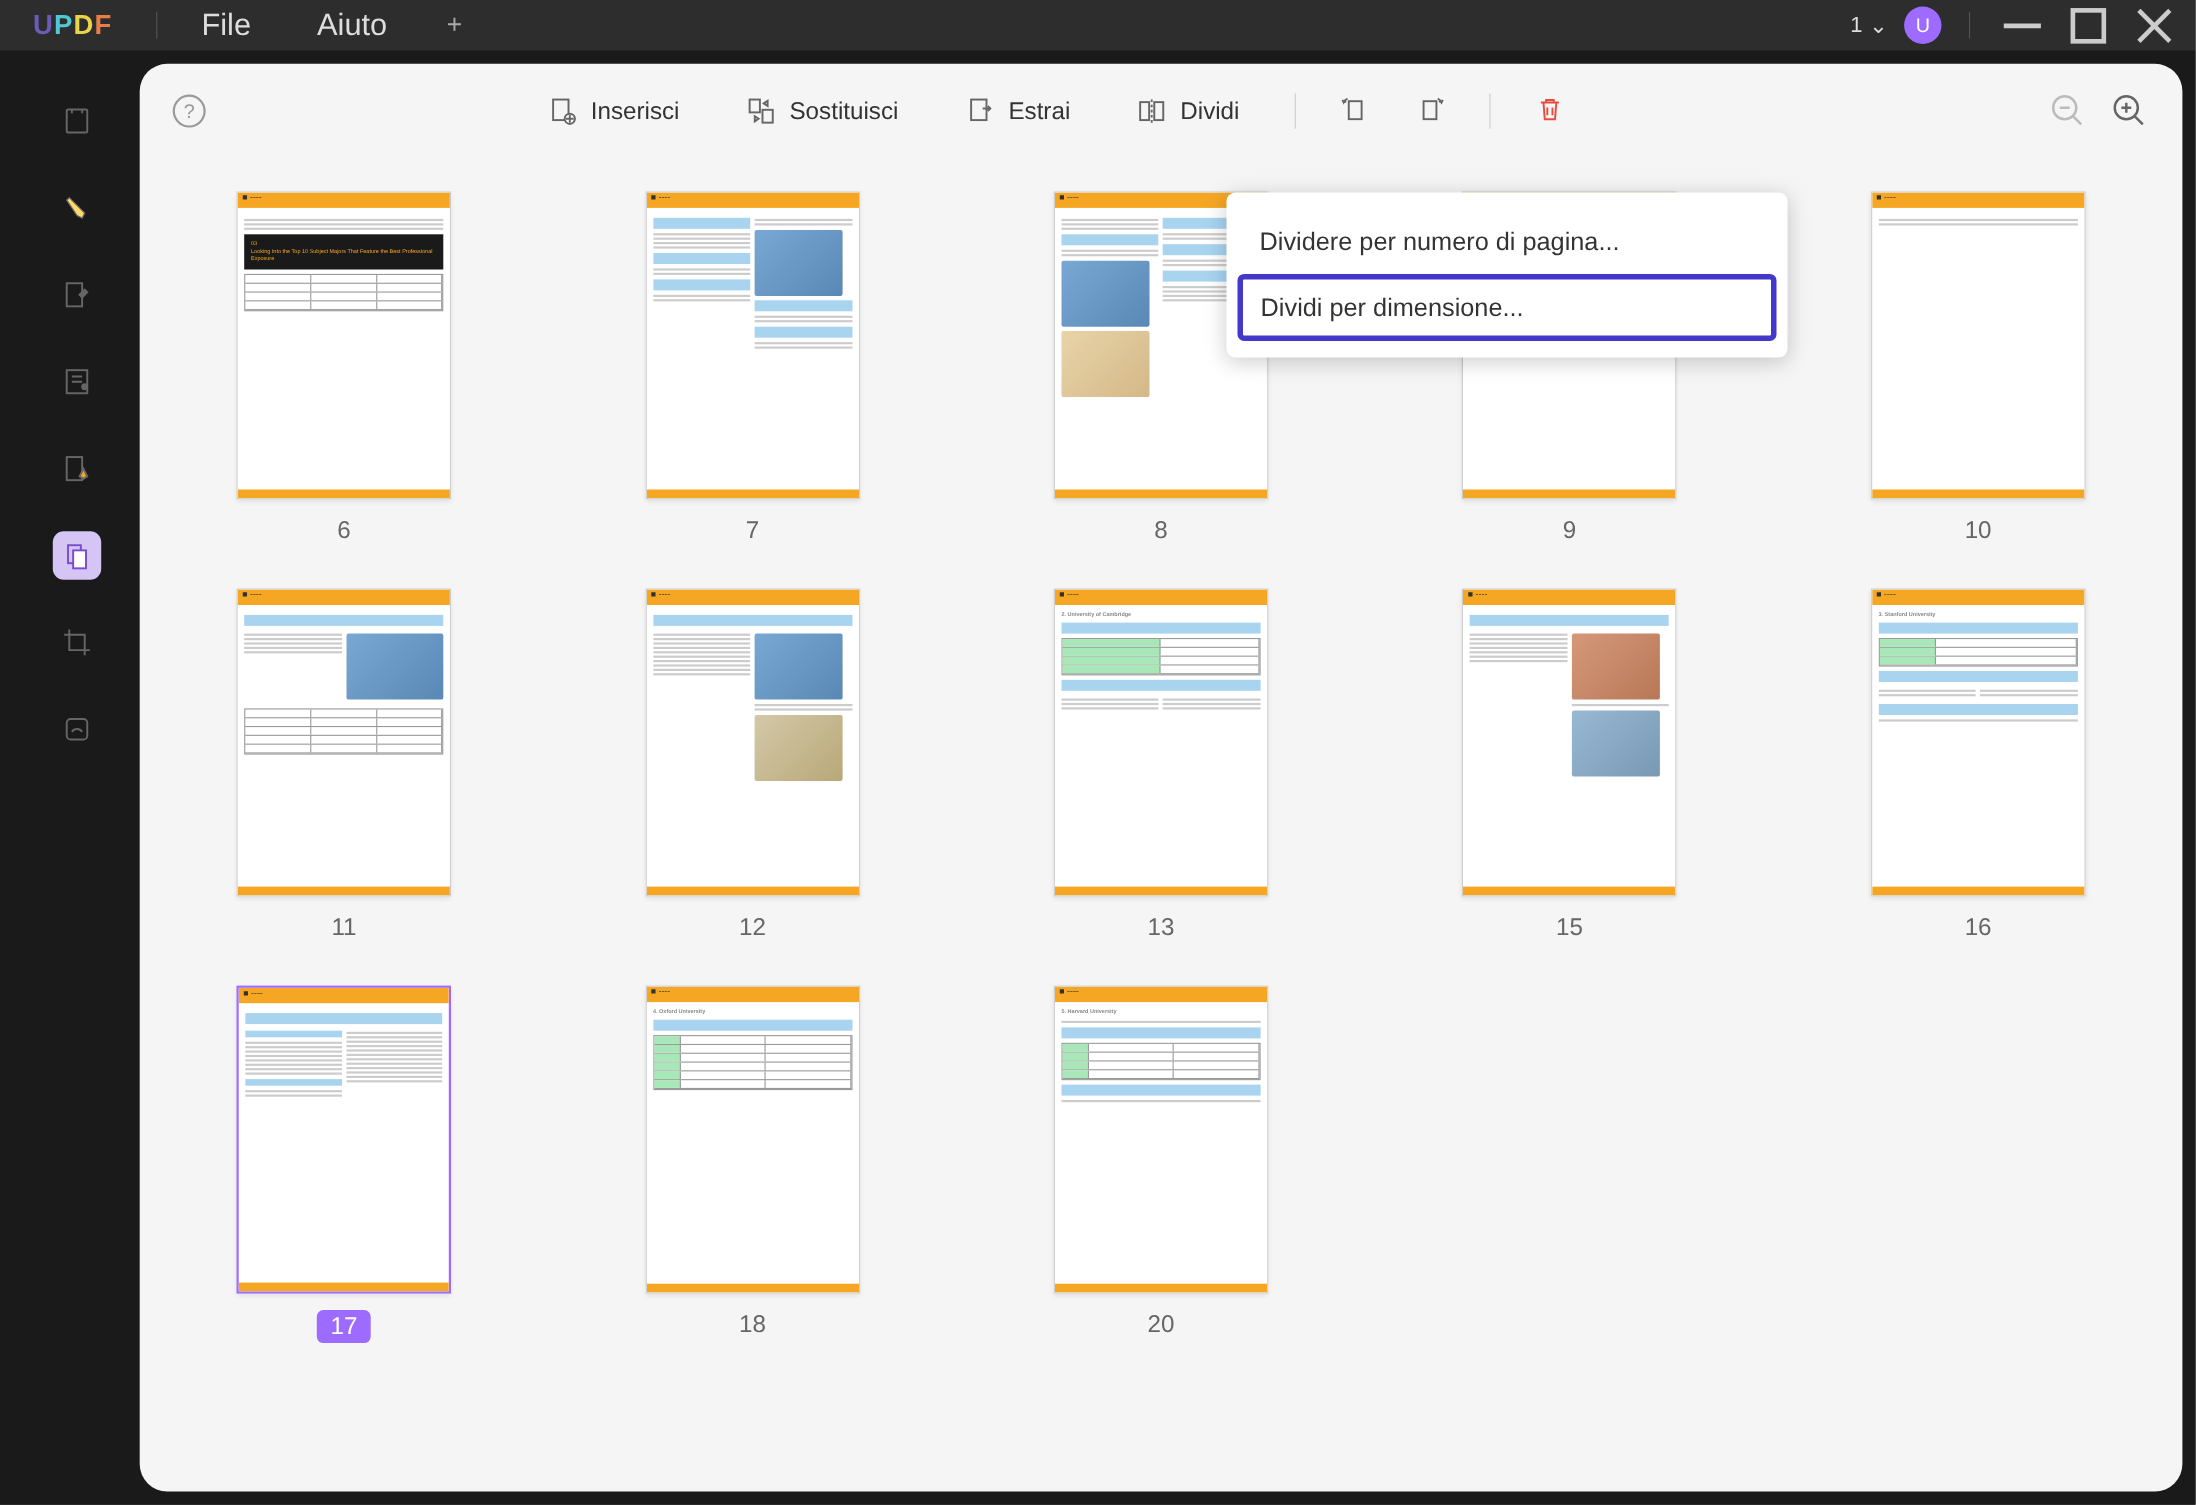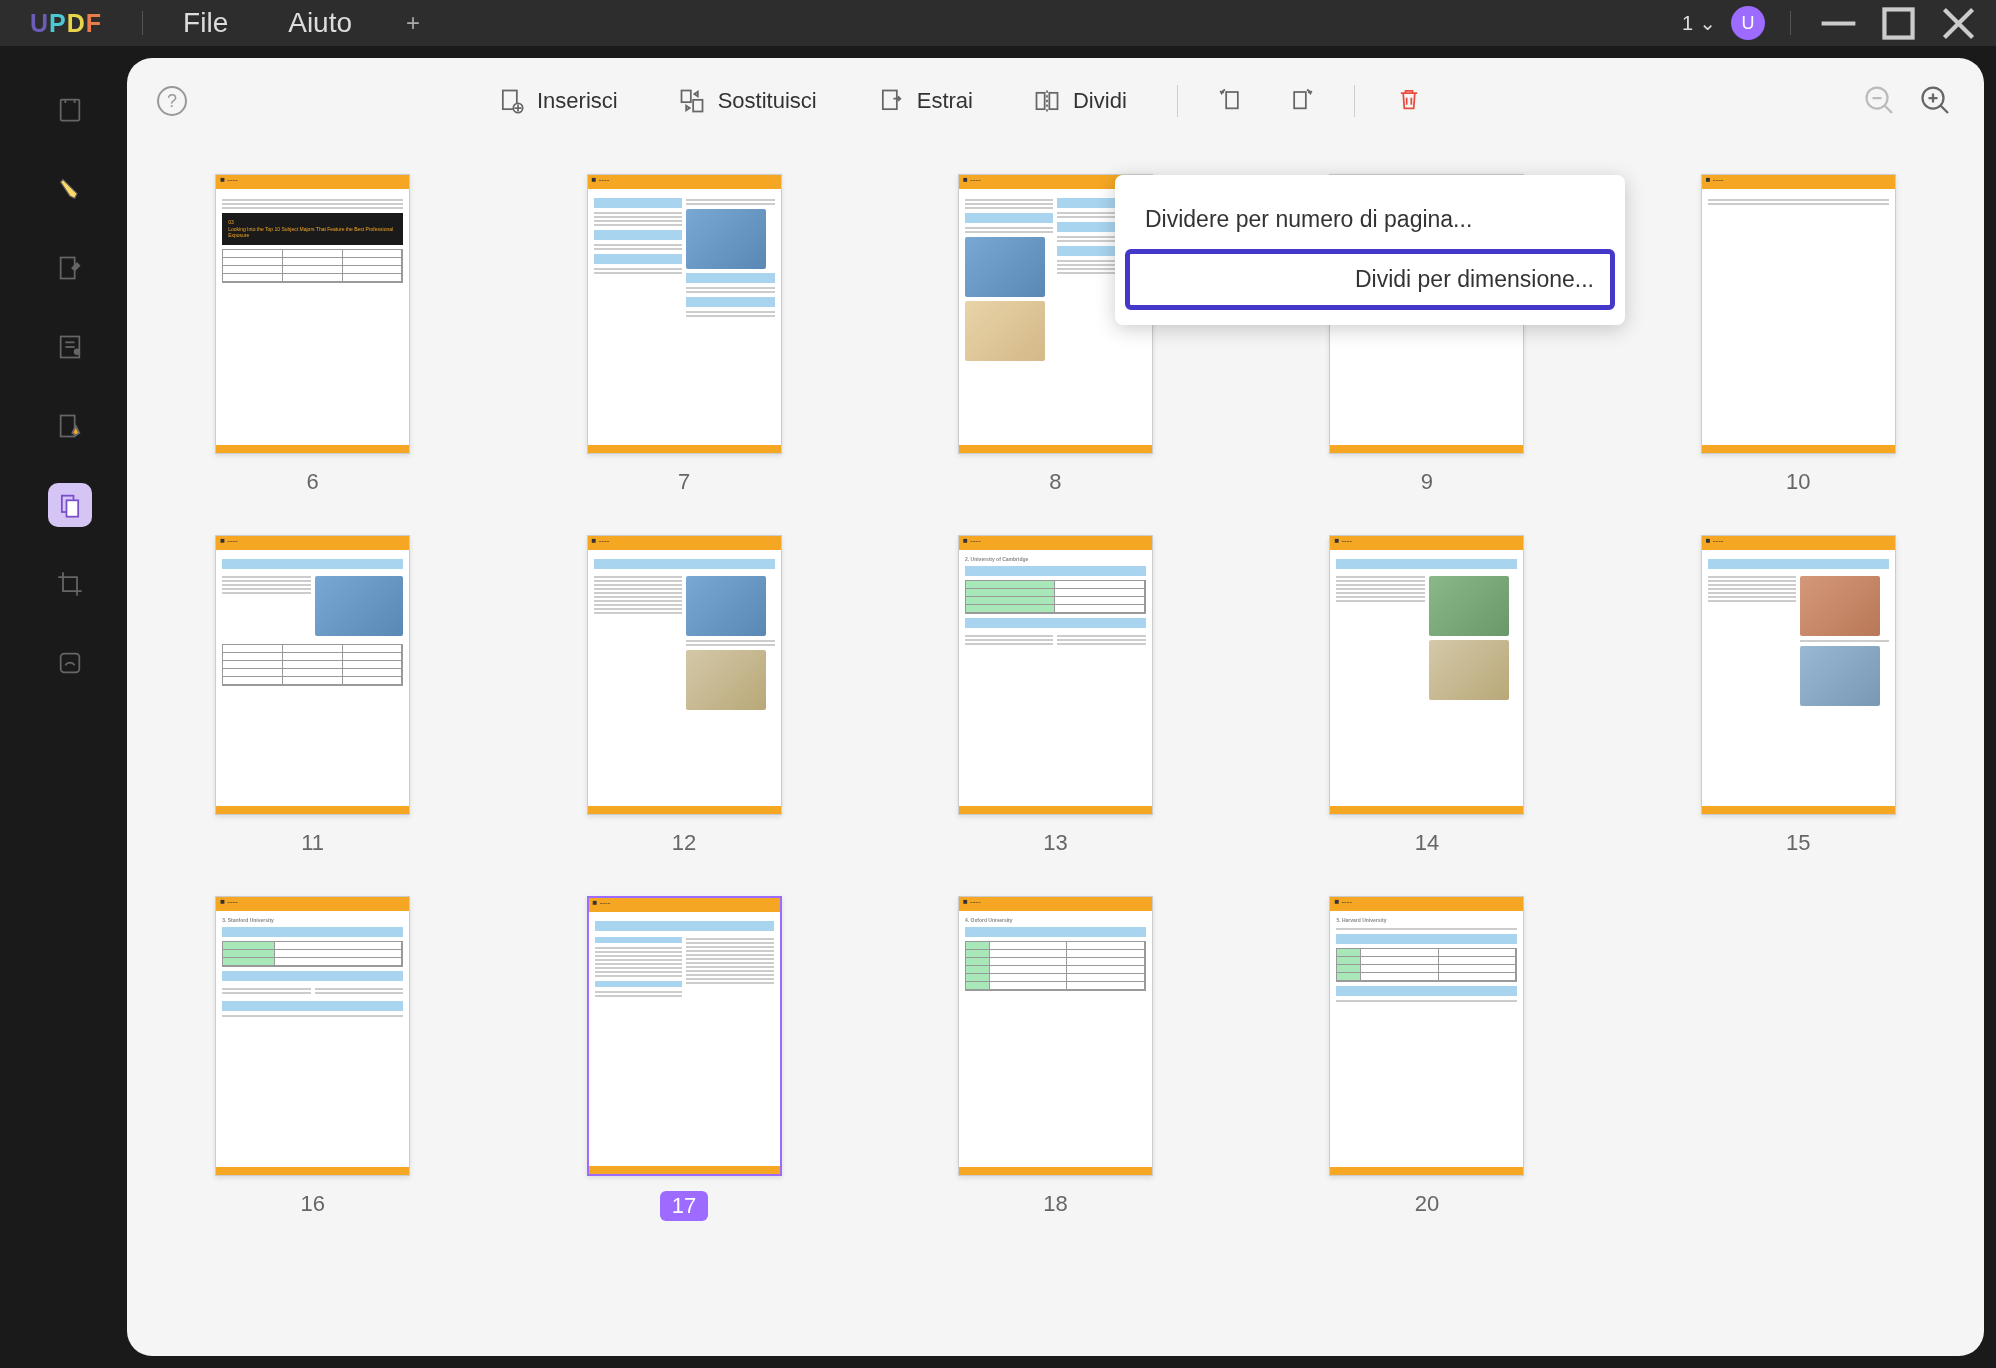--- a/index.html
+++ b/index.html
@@ -62,21 +62,21 @@
 .thumb-dark-block { background: #1a1a1a; color: #f5a623; padding: 6px; font-size: 5px; margin: 4px 0; }
 .thumb-blue-bar { background: #a8d4f0; height: 10px; margin: 3px 0; }
 .thumb-table { border: 0.5px solid #999; margin: 4px 0; }
 .thumb-table-row { height: 8px; border-bottom: 0.5px solid #999; display: flex; }
 .thumb-table-cell { flex: 1; border-right: 0.5px solid #999; }
 .thumb-lines { margin: 4px 0; }
 .thumb-line { height: 2px; background: #ccc; margin: 2px 0; }
 
 .dropdown-menu { position: absolute; background: white; border-radius: 8px; box-shadow: 0 4px 20px rgba(0,0,0,0.2); padding: 15px 10px; z-index: 1000; min-width: 510px; }
 .dropdown-item { padding: 16px 20px; font-size: 23px; color: #333; cursor: pointer; border-radius: 6px; }
-.dropdown-item.highlighted { border: 5px solid #4338ca; border-radius: 6px; padding: 12px 16px; text-align: right; }
+.dropdown-item.highlighted { border: 5px solid #4338ca; border-radius: 6px; padding: 12px 16px; }
 .dropdown-item.disabled { color: #aaa; cursor: default; }
 </style>
 </head>
 <body>
 
 <div class="titlebar">
   <div class="logo"><span>U</span><span>P</span><span>D</span><span>F</span></div>
   <div class="titlebar-sep"></div>
   <div class="menu-item">File</div>
   <div class="menu-item">Aiuto</div>
@@ -513,47 +513,20 @@
                       <div class="thumb-line"></div>
                       <div class="thumb-line"></div>
                     </div>
                   </div>
                 </div></div>
             <div class="thumb-footer"></div>
           </div>
           <div class="thumb-number">13</div>
         </div>
 
-        <div class="thumb-item">
-          <div class="thumb-page">
-            <div class="thumb-header"></div>
-            <div class="thumb-body">
-                <div class="thumb-blue-bar"></div>
-                <div style="display:flex;gap:4px">
-                  <div style="flex:1">
-                    <div class="thumb-lines">
-                      <div class="thumb-line"></div>
-                      <div class="thumb-line"></div>
-                      <div class="thumb-line"></div>
-                      <div class="thumb-line"></div>
-                      <div class="thumb-line"></div>
-                      <div class="thumb-line"></div>
-                      <div class="thumb-line"></div>
-                    </div>
-                  </div>
-                  <div style="flex:1">
-                    <div class="thumb-img-block" style="background:linear-gradient(135deg,#8ab888,#6a9868)"></div>
-                    <div class="thumb-img-block" style="background:linear-gradient(135deg,#d4c8a8,#b8a878)"></div>
-                  </div>
-                </div>
-              </div>
-            <div class="thumb-footer"></div>
-          </div>
-          <div class="thumb-number">14</div>
-        </div>
 
         <div class="thumb-item">
           <div class="thumb-page">
             <div class="thumb-header"></div>
             <div class="thumb-body">
                 <div class="thumb-blue-bar"></div>
                 <div style="display:flex;gap:4px">
                   <div style="flex:1">
                     <div class="thumb-lines">
                       <div class="thumb-line"></div>

